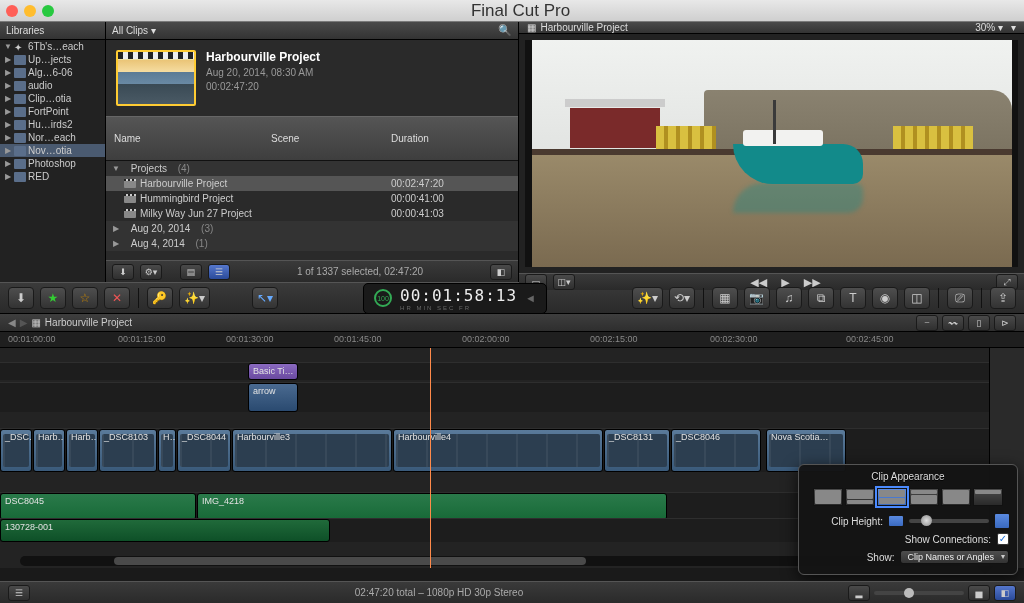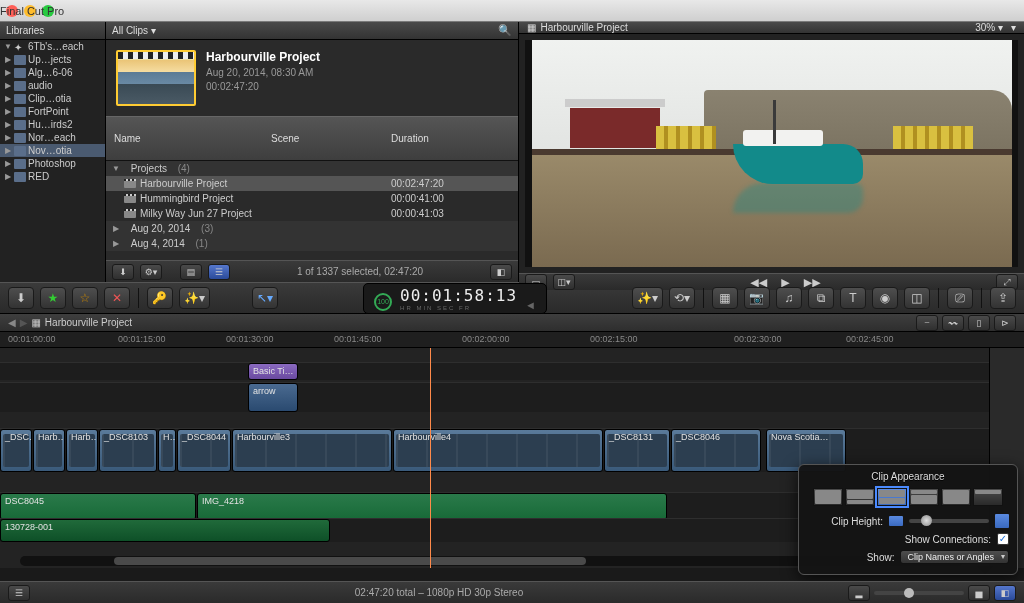--- a/index.html
+++ b/index.html
@@ -3,21 +3,21 @@
 <meta charset="utf-8">
 <style>
   * { box-sizing: border-box; margin: 0; padding: 0; font-family: "Helvetica Neue", Arial, sans-serif; }
   body { width: 1024px; height: 603px; background: #1a1a1a; color: #ccc; font-size: 11px; overflow: hidden; position: relative; }
 
   
   .titlebar { height: 22px; background: linear-gradient(#e8e8e8,#cfcfcf); border-bottom: 1px solid #7a7a7a; display: flex; align-items: center; padding: 0 6px; position: relative; }
   .window-controls { display: flex; gap: 6px; }
   .wc { width: 12px; height: 12px; border-radius: 50%; }
   .wc.close { background: #ff5f57; } .wc.min { background: #ffbd2e; } .wc.max { background: #28c940; }
-  .titlebar-title { position: absolute; left: 0; right: 0; text-align: left; font-size: 11px; color: #333; pointer-events: none; }
+  .titlebar-title { position: absolute; left: 17px; right: 0; text-align: center; font-size: 17px; color: #333; pointer-events: none; }
 
   
   .browser-row { height: 260px; display: flex; background: #1f1f1f; }
 
   
   .libraries { width: 106px; background: #222; border-right: 1px solid #000; display: flex; flex-direction: column; }
   .libraries-header { height: 18px; background: linear-gradient(#4a4a4a,#333); color: #ddd; font-size: 10px; padding: 3px 6px; border-bottom: 1px solid #000; }
   .lib-item { display: flex; align-items: center; padding: 1px 2px 1px 4px; font-size: 10px; color: #ccc; gap: 2px; white-space: nowrap; overflow: hidden; }
   .lib-item.selected { background: #4a5a70; }
   .disclosure { width: 8px; color: #999; font-size: 8px; display:inline-block; text-align:center;}
@@ -76,21 +76,21 @@
   .btn-sm{width:22px;height:16px;background:linear-gradient(#4a4a4a,#2f2f2f);border:1px solid #1a1a1a;border-radius:3px;display:flex;align-items:center;justify-content:center;color:#ccc;font-size:9px;}
   .btn-sm.active{background:linear-gradient(#5577cc,#2a4a99);}
   .footer-center{flex:1;text-align:center;}
   .playback{display:flex;gap:14px;justify-content:center;flex:1;}
   .pb{color:#ccc;font-size:11px;}
 
   
   .toolbar-row{height:32px;background:linear-gradient(#3a3a3a,#2a2a2a);border-top:1px solid #555;border-bottom:1px solid #000;display:flex;align-items:center;padding:0 8px;gap:6px;}
   .tb-btn{height:22px;min-width:26px;background:linear-gradient(#4e4e4e,#333);border:1px solid #1a1a1a;border-radius:4px;display:flex;align-items:center;justify-content:center;color:#ccc;font-size:12px;padding:0 4px;}
   .tb-sep{width:1px;height:20px;background:#111;margin:0 2px;}
-  .timecode{background:#1a1a1a;border:1px solid #000;border-radius:5px;padding:2px 10px;display:flex;align-items:flex-end;gap:8px;}
+  .timecode{background:#1a1a1a;border:1px solid #000;border-radius:5px;padding:2px 10px;display:flex;align-items:center;gap:8px;}
   .tc-val{font-family:monospace;font-size:16px;color:#eee;letter-spacing:1px;}
   .tc-ring{width:18px;height:18px;border:2px solid #3a5;border-radius:50%;font-size:7px;color:#3a5;display:flex;align-items:center;justify-content:center;}
   .tc-labels{font-size:6px;color:#666;letter-spacing:2px;}
 
   
   .tl-index{height:18px;background:linear-gradient(#3e3e3e,#2e2e2e);display:flex;align-items:center;padding:0 8px;font-size:10px;color:#ccc;gap:4px;border-bottom:1px solid #000;}
   .tl-index .spacer{flex:1;}
   .tl-ruler{height:16px;background:#1f1f1f;position:relative;font-size:9px;color:#888;border-bottom:1px solid #000;}
   .tick{position:absolute;top:2px;}
   .playhead{position:absolute;top:0;width:1px;background:#ff8a4a;z-index:50;pointer-events:none;}
@@ -356,21 +356,21 @@
   <span class="btn-sm">⊳</span>
 </div>
 
 <div class="tl-ruler">
   <span class="tick" style="left:8px">00:01:00:00</span>
   <span class="tick" style="left:118px">00:01:15:00</span>
   <span class="tick" style="left:226px">00:01:30:00</span>
   <span class="tick" style="left:334px">00:01:45:00</span>
   <span class="tick" style="left:462px">00:02:00:00</span>
   <span class="tick" style="left:590px">00:02:15:00</span>
-  <span class="tick" style="left:734px">00:02:30:00</span>
+  <span class="tick" style="left:710px">00:02:30:00</span>
   <span class="tick" style="left:846px">00:02:45:00</span>
 </div>
 
 <div class="timeline">
   <div class="tl-lanes">
 
     <div class="lane" style="top:14px;height:18px">
       <div class="clip title" style="left:248px;width:50px"><span>Basic Ti…</span></div>
     </div>
     <div class="lane" style="top:34px;height:30px">

